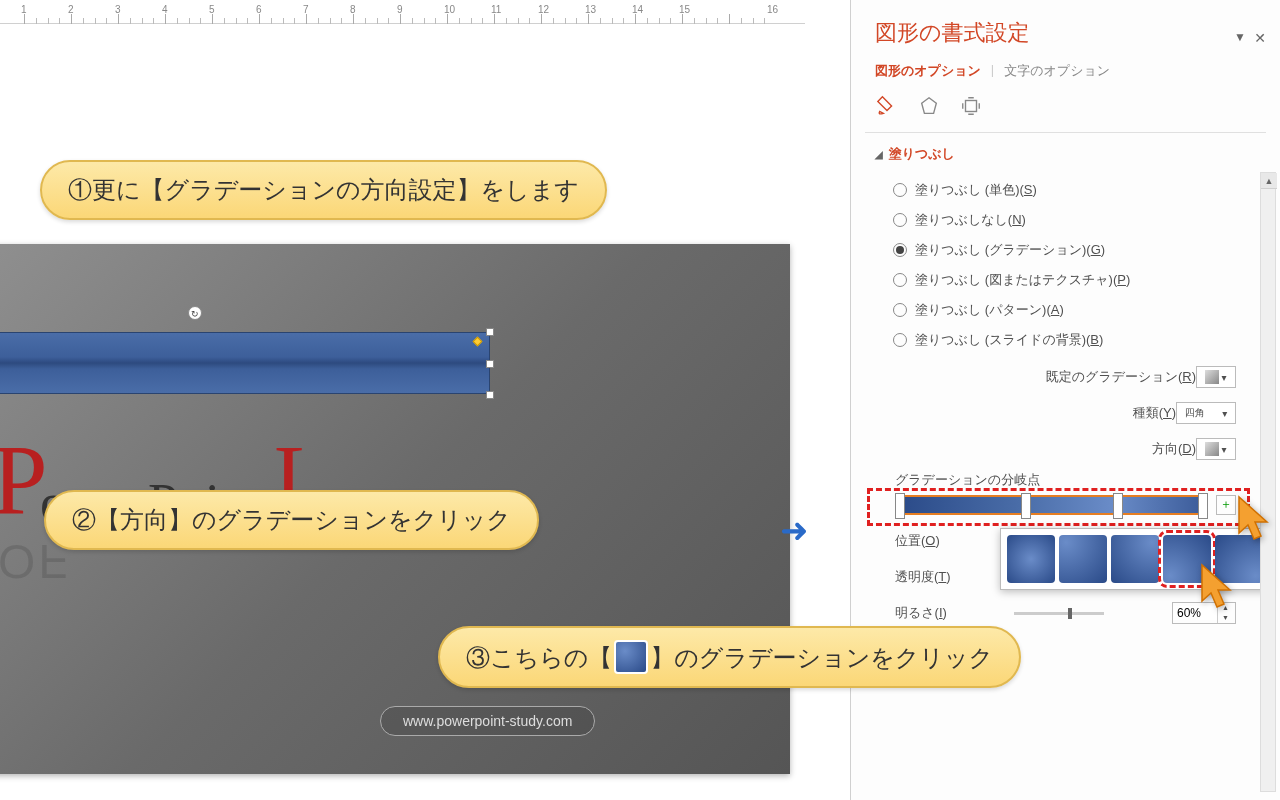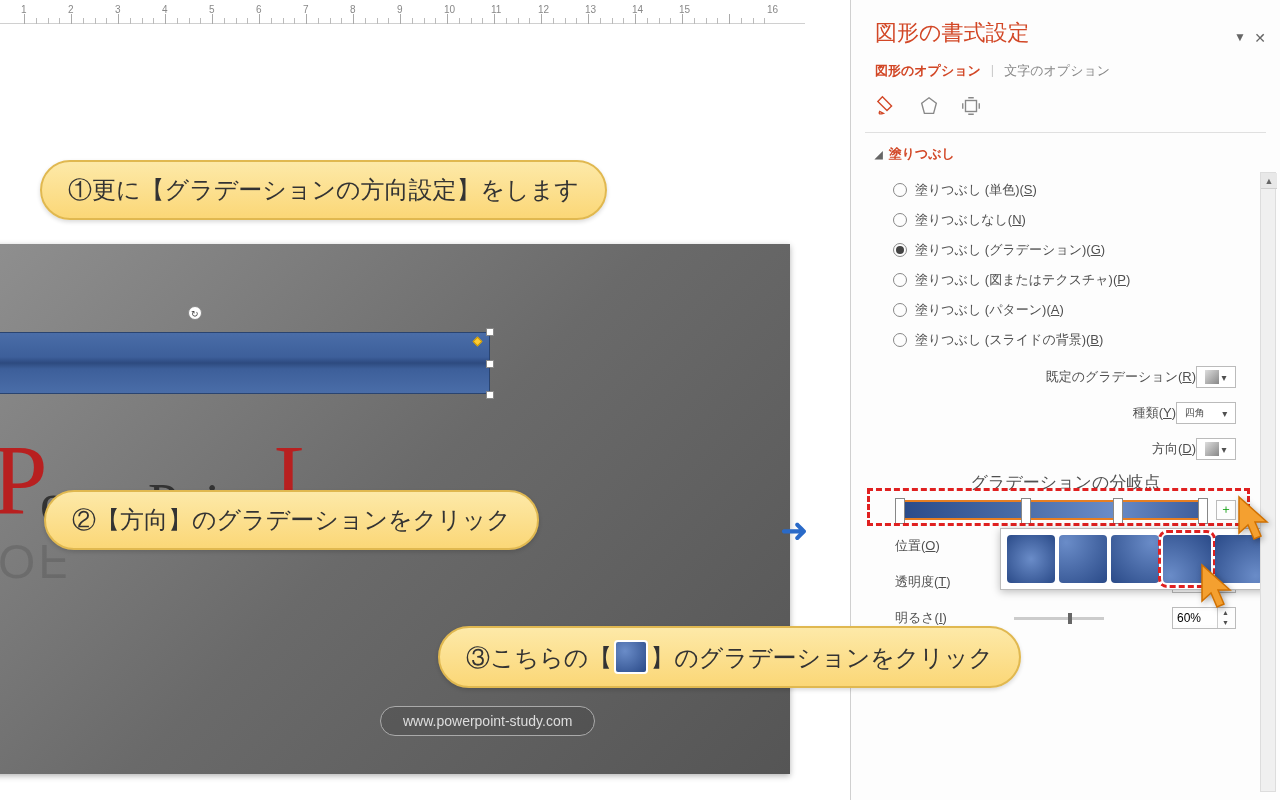--- a/index.html
+++ b/index.html
@@ -62,21 +62,21 @@
 .dropdown-btn { width: 40px; height: 22px; border: 1px solid #bbb; background: #fff; display: flex; align-items: center; justify-content: center; gap: 2px; cursor: pointer; font-size: 10px; }
 .dropdown-btn.wide { width: 60px; justify-content: space-around; padding: 0 0; }
 .square-sample { width: 14px; height: 14px; background: linear-gradient(135deg, #ddd, #888); }
 
 .direction-highlight { position: absolute; top: 488px; left: 16px; right: 30px; height: 38px; border: 3px dashed #e02020; pointer-events: none; }
 
 .gradient-popup { position: absolute; top: 528px; right: 10px; background: #fff; border: 1px solid #bbb; box-shadow: 0 2px 8px rgba(0,0,0,0.25); padding: 6px; display: flex; gap: 4px; }
 .grad-swatch { width: 48px; height: 48px; border-radius: 4px; background: radial-gradient(circle at 30% 30%, #6a8cc8, #2a4a88); cursor: pointer; }
 .grad-swatch.sel { outline: 3px dashed #e02020; outline-offset: 2px; }
 
-.grad-stops-label { padding: 4px 44px 3px; font-size: 17px; color: #505050; text-align: center; }
+.grad-stops-label { padding: 4px 44px 3px; font-size: 13px; color: #505050; }
 .grad-bar-wrap { padding: 3px 44px 8px; display: flex; align-items: center; gap: 8px; }
 .gradient-bar { position: relative; flex: 1; height: 20px; background: linear-gradient(90deg, #2a4a88, #4a6da8 40%, #6a8cc8 70%, #3a5a98); border: 2px solid #e67e22; }
 .stop-handle { position: absolute; top: -4px; width: 10px; height: 26px; background: #fff; border: 1px solid #888; cursor: pointer; }
 .add-stop { width: 20px; height: 20px; border: 1px solid #bbb; text-align: center; font-size: 12px; color: #090; cursor: pointer; }
 
 .value-row { display: flex; align-items: center; justify-content: space-between; padding: 7px 44px; font-size: 13px; color: #505050; }
 .slider { flex: 0 0 90px; height: 3px; background: #ccc; position: relative; margin: 0 10px; }
 .slider-thumb { position: absolute; left: 0; top: -4px; width: 4px; height: 11px; background: #666; }
 .spinner { width: 64px; height: 22px; border: 1px solid #bbb; display: flex; align-items: center; }
 .spinner input { border: none; width: 44px; padding: 0 4px; font-size: 12px; outline: none; }

